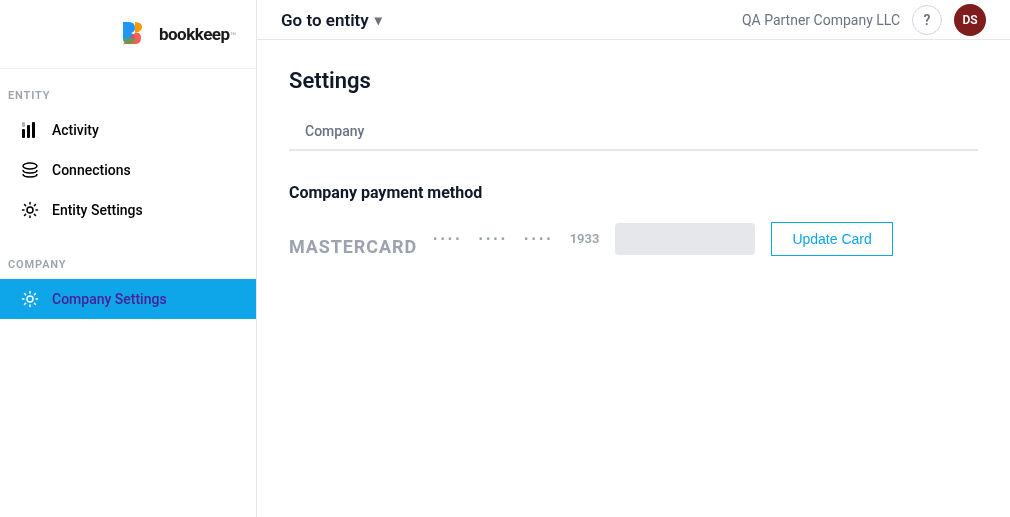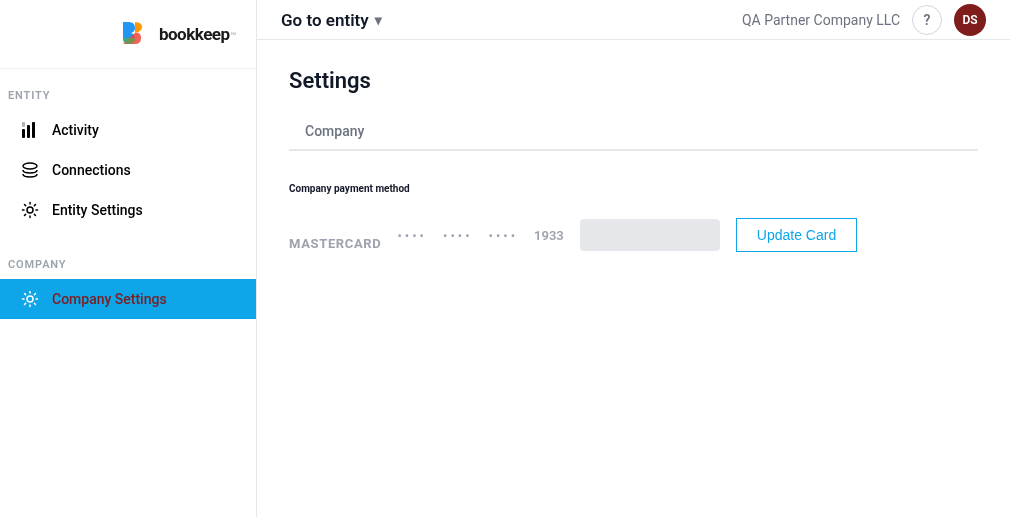--- a/index.html
+++ b/index.html
@@ -50,21 +50,21 @@
       padding: 10px 20px;
       cursor: pointer;
       color: #000000;
       font-size: 14px;
       font-weight: 500;
       border-radius: 0;
     }
 
     .nav-item.active {
       background: #0ea5e9;
-      color: #7f1d1d;
+      color: #4c1d95;
       text-align: right;
     }
 
     .nav-icon {
       width: 20px;
       height: 20px;
       flex-shrink: 0;
       display: flex;
       align-items: center;
       justify-content: center;
@@ -178,34 +178,34 @@
     }
 
     .tab.active {
       color: #0ea5e9;
       border-bottom: 2px solid #0ea5e9;
       font-weight: 600;
     }
 
     
     .section-title {
-      font-size: 10px;
+      font-size: 16px;
       font-weight: 700;
       color: #111827;
-      margin-bottom: 24px;
+      margin-bottom: 18px;
     }
 
     .payment-row {
       display: flex;
       align-items: center;
       gap: 16px;
     }
 
     .card-brand {
-      font-size: 13px;
+      font-size: 18px;
       font-weight: 700;
       color: #9ca3af;
       letter-spacing: 0.05em;
       margin-top: 16px;
     }
 
     .card-dots {
       font-size: 13px;
       color: #9ca3af;
       letter-spacing: 3px;

